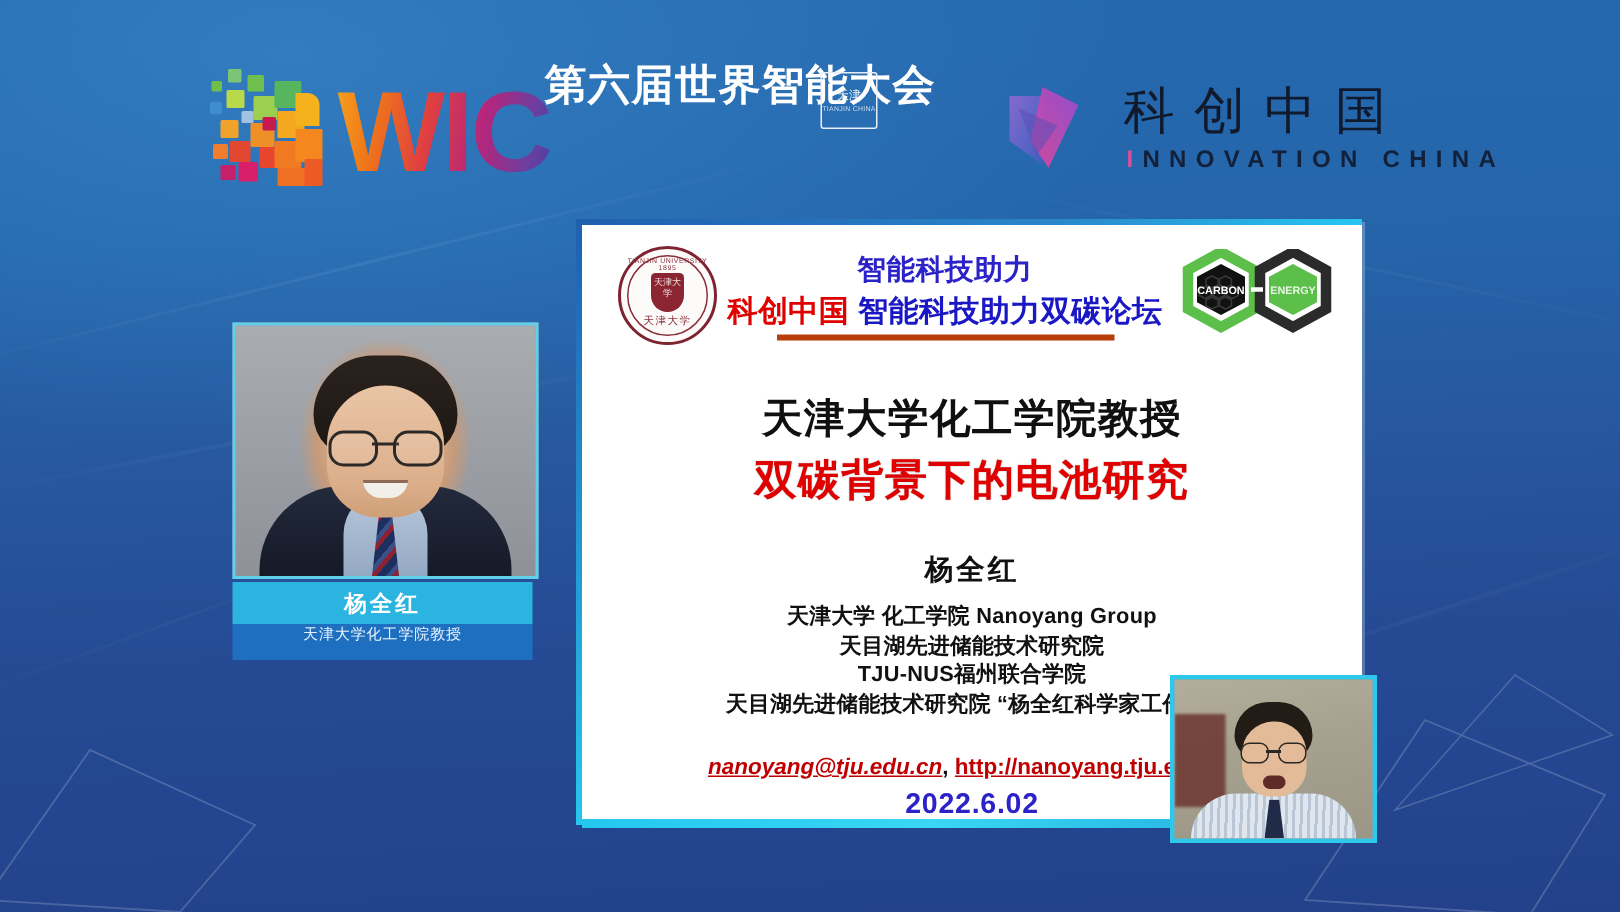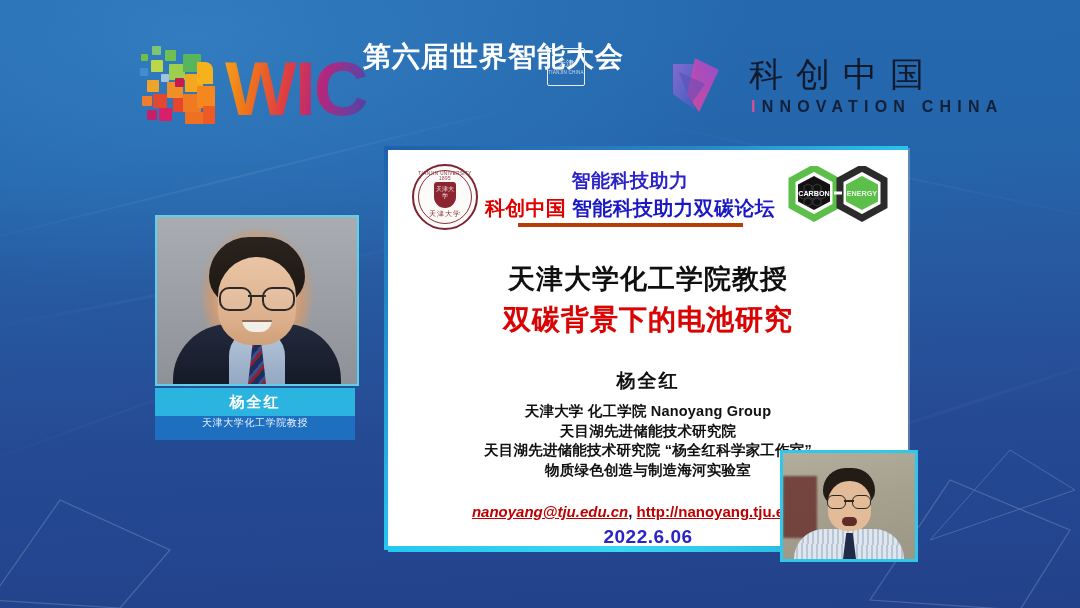--- a/index.html
+++ b/index.html
@@ -280,26 +280,26 @@
       <div class="hdr-ul"></div>
     </div>
 
     <div class="title1">天津大学化工学院教授</div>
     <div class="title2">双碳背景下的电池研究</div>
 
     <div class="author">杨全红</div>
     <div class="affil">
       <div>天津大学 化工学院 Nanoyang Group</div>
       <div>天目湖先进储能技术研究院</div>
+      <div>TJU-NUS福州联合学院</div>
       <div>天目湖先进储能技术研究院 “杨全红科学家工作室”</div>
-      <div>物质绿色创造与制造海河实验室</div>
     </div>
 
     <div class="contact"><span class="mail">nanoyang@tju.edu.cn</span><span class="comma">, </span><span class="url">http://nanoyang.tju.edu.cn</span></div>
-    <div class="date">2022.6.06</div>
+    <div class="date">2022.6.02</div>
   </div>
 
   <div id="pip">
     <div class="pip-bg"></div>
     <div class="pip-wall"></div>
     <div class="pip-shirt"></div>
     <div class="pip-tie"></div>
     <div class="pip-hair"></div>
     <div class="pip-face"></div>
     <div class="pip-gl">

